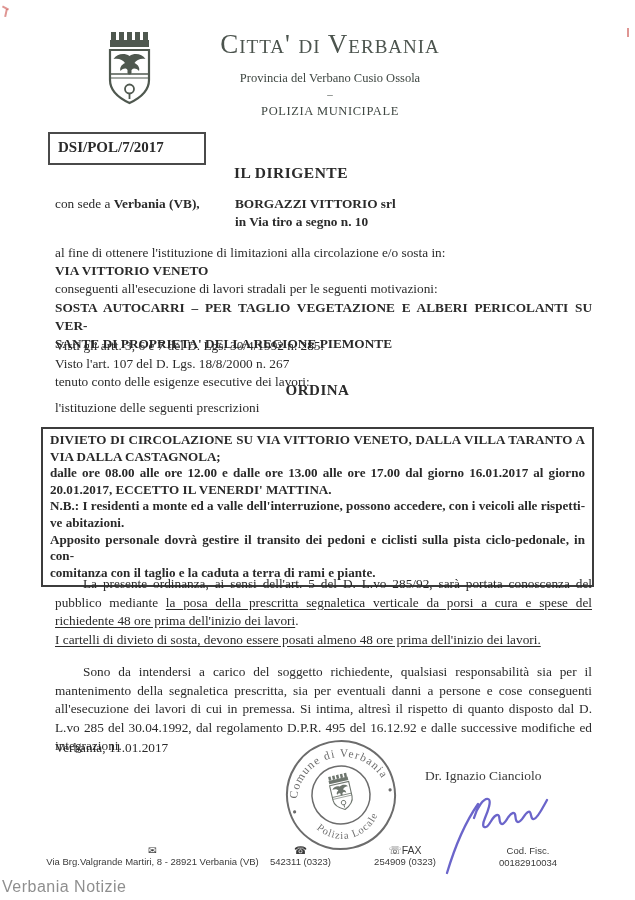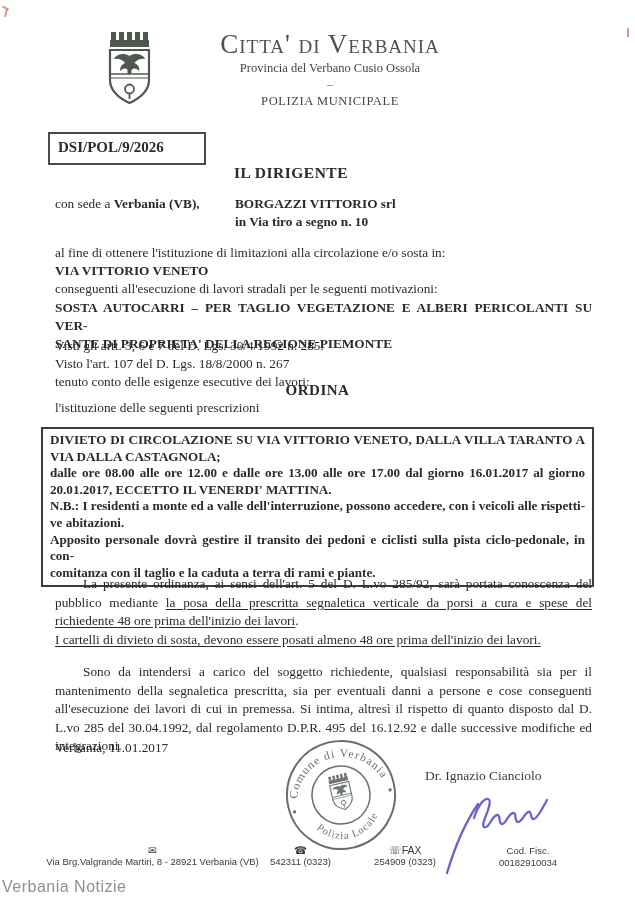--- a/index.html
+++ b/index.html
@@ -4,21 +4,21 @@
 <style>
   html,body{margin:0;padding:0;}
   .page{
     position:relative;width:635px;height:900px;background:#ffffff;overflow:hidden;
     font-family:"Liberation Serif", serif;color:#2a2a2a;
   }
   
   .crest-svg{position:absolute;left:92px;top:28px;width:72px;height:82px;}
   .hdr{position:absolute;left:150px;top:30px;width:360px;text-align:center;color:#4c544e;}
   .hdr-title{font-size:27px;letter-spacing:1px;font-variant:small-caps;line-height:28px;}
-  .hdr-sub{font-size:12.5px;margin-top:3px;color:#3f4742;}
+  .hdr-sub{font-size:12.5px;margin-top:13px;color:#3f4742;}
   .hdr-dash{font-size:11px;margin-top:2px;color:#3f4742;}
   .hdr-dept{font-size:12.5px;letter-spacing:.6px;margin-top:4px;color:#3f4742;}
   
   .refbox{position:absolute;left:48px;top:132px;width:146px;height:29px;border:2px solid #4a4a4a;
     font-weight:bold;font-size:15px;line-height:27px;padding-left:8px;}
   .dirigente{position:absolute;left:0;top:164px;width:582px;text-align:center;
     font-weight:bold;font-size:15.5px;letter-spacing:.5px;}
   
   .req-left{position:absolute;left:55px;top:195px;width:185px;font-size:13.3px;line-height:18px;}
   .req-right{position:absolute;left:235px;top:195px;width:260px;font-size:13.3px;line-height:18px;font-weight:bold;}
@@ -91,21 +91,21 @@
   </svg>
 
   <div class="hdr">
     <div class="hdr-title">Citta' di Verbania</div>
     <div class="hdr-sub">Provincia del Verbano Cusio Ossola</div>
     <div class="hdr-dash">–</div>
     <div class="hdr-dept">POLIZIA MUNICIPALE</div>
   </div>
 
   <div class="refbox">
-    <span>DSI/POL/9/2026</span>
+    <span>DSI/POL/7/2017</span>
   </div>
 
   <div class="dirigente">IL DIRIGENTE</div>
 
   <div class="req-left">
     <div><span>con sede a </span> <span class="b">Verbania (VB),</span></div>
   </div>
   <div class="req-right">
     <div>BORGAZZI VITTORIO srl</div>
     <div>in Via tiro a segno n. 10</div>

